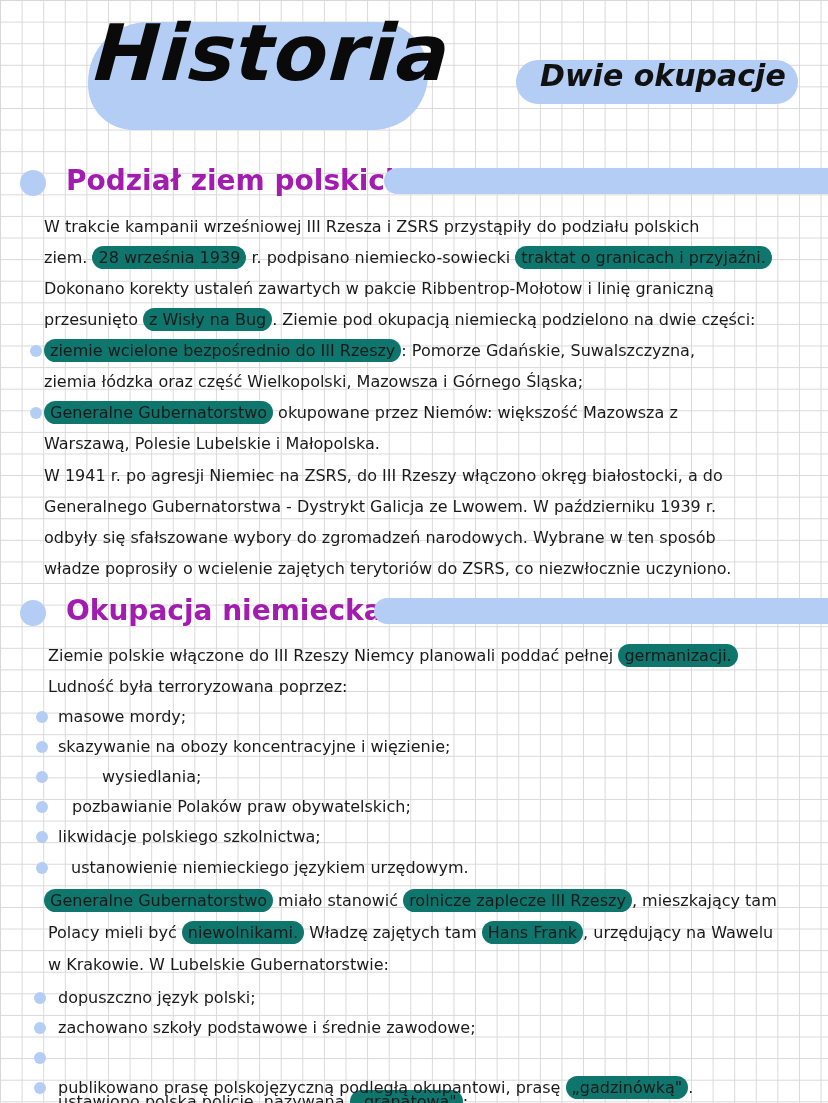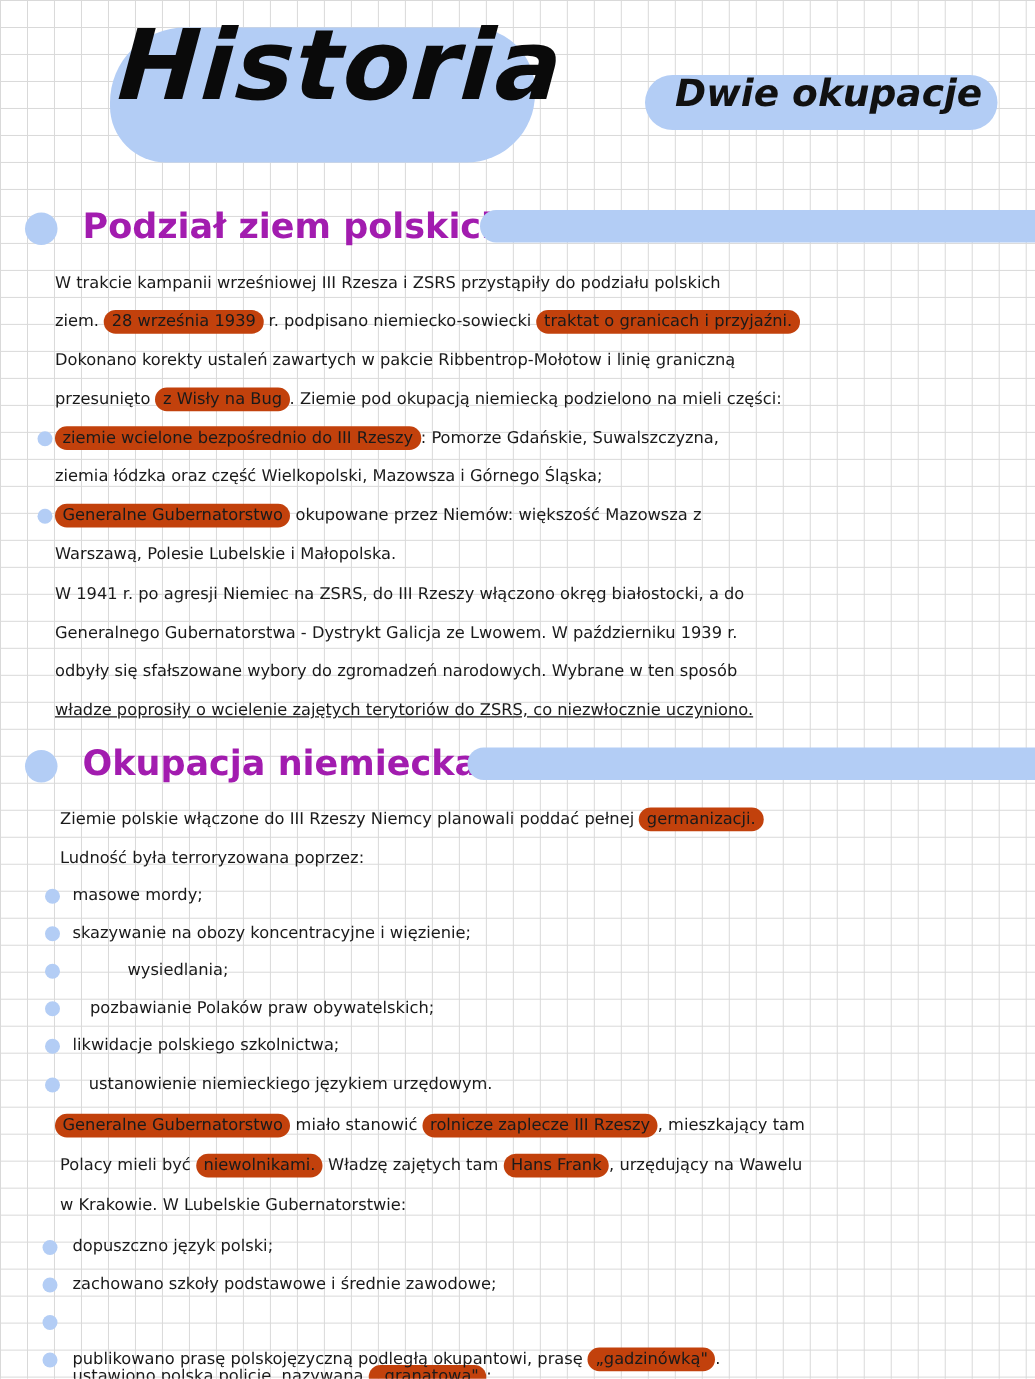--- a/index.html
+++ b/index.html
@@ -29,62 +29,62 @@
     background:#b3cdf5; border-radius:22px;
   }
   .subtitle {
     left:540px; top:58px; font-style:italic; font-weight:bold;
     font-size:30px; color:#111;
   }
   .sec-dot { width:26px; height:26px; border-radius:50%; background:#b3cdf5; }
   .sec-title { font-size:28px; color:#a21caf; font-weight:bold; }
   .sec-bar { height:26px; background:#b3cdf5; border-radius:13px 0 0 13px; }
   .line {
-    position:absolute; font-size:13px; line-height:30px; white-space:nowrap; color:#1a1a1a;
+    position:absolute; font-size:16px; line-height:30px; white-space:nowrap; color:#1a1a1a;
   }
-  .hl { background:#c2410c; border-radius:12px; padding:2px 6px; }
+  .hl { background:#0f766e; border-radius:12px; padding:2px 6px; }
   .bullet { position:absolute; width:12px; height:12px; border-radius:50%; background:#b3cdf5; }
 </style>
 </head>
 <body>
 
 <div class="abs title-blob"></div>
 <div class="abs title">Historia</div>
 <div class="abs subtitle-pill"></div>
 <div class="abs subtitle">Dwie okupacje</div>
 
 <div class="abs sec-dot" style="left:20px;top:170px;"></div>
 <div class="abs sec-title" style="left:66px;top:164px;">Podział ziem polskich</div>
 <div class="abs sec-bar" style="left:384px;top:168px;width:444px;"></div>
 
 <div class="line" style="left:44px;top:212px;"><span>W trakcie kampanii wrześniowej III Rzesza i ZSRS przystąpiły do podziału polskich</span></div>
 <div class="line" style="left:44px;top:243px;">
   <span>ziem. </span><span class="hl">28 września 1939</span><span> r. podpisano niemiecko-sowiecki </span><span class="hl">traktat o granicach i przyjaźni.</span>
 </div>
 <div class="line" style="left:44px;top:274px;"><span>Dokonano korekty ustaleń zawartych w pakcie Ribbentrop-Mołotow i linię graniczną</span></div>
 <div class="line" style="left:44px;top:305px;">
-  <span>przesunięto </span><span class="hl">z Wisły na Bug</span><span>. Ziemie pod okupacją niemiecką podzielono na mieli części:</span>
+  <span>przesunięto </span><span class="hl">z Wisły na Bug</span><span>. Ziemie pod okupacją niemiecką podzielono na dwie części:</span>
 </div>
 
 <div class="bullet" style="left:30px;top:345px;"></div>
 <div class="line" style="left:44px;top:336px;">
   <span class="hl">ziemie wcielone bezpośrednio do III Rzeszy</span><span>: Pomorze Gdańskie, Suwalszczyzna,</span>
 </div>
 <div class="line" style="left:44px;top:367px;"><span>ziemia łódzka oraz część Wielkopolski, Mazowsza i Górnego Śląska;</span></div>
 
 <div class="bullet" style="left:30px;top:407px;"></div>
 <div class="line" style="left:44px;top:398px;">
   <span class="hl">Generalne Gubernatorstwo</span><span> okupowane przez Niemów: większość Mazowsza z</span>
 </div>
 <div class="line" style="left:44px;top:429px;"><span>Warszawą, Polesie Lubelskie i Małopolska.</span></div>
 
 <div class="line" style="left:44px;top:461px;"><span>W 1941 r. po agresji Niemiec na ZSRS, do III Rzeszy włączono okręg białostocki, a do</span></div>
 <div class="line" style="left:44px;top:492px;"><span>Generalnego Gubernatorstwa - Dystrykt Galicja ze Lwowem. W październiku 1939 r.</span></div>
 <div class="line" style="left:44px;top:523px;"><span>odbyły się sfałszowane wybory do zgromadzeń narodowych. Wybrane w ten sposób</span></div>
-<div class="line" style="left:44px;top:554px;text-decoration:underline;"><span>władze poprosiły o wcielenie zajętych terytoriów do ZSRS, co niezwłocznie uczyniono.</span></div>
+<div class="line" style="left:44px;top:554px;"><span>władze poprosiły o wcielenie zajętych terytoriów do ZSRS, co niezwłocznie uczyniono.</span></div>
 
 <div class="abs sec-dot" style="left:20px;top:600px;"></div>
 <div class="abs sec-title" style="left:66px;top:594px;">Okupacja niemiecka</div>
 <div class="abs sec-bar" style="left:374px;top:598px;width:454px;"></div>
 
 <div class="line" style="left:48px;top:641px;">
   <span>Ziemie polskie włączone do III Rzeszy Niemcy planowali poddać pełnej </span><span class="hl">germanizacji.</span>
 </div>
 <div class="line" style="left:48px;top:672px;"><span>Ludność była terroryzowana poprzez:</span></div>
 

